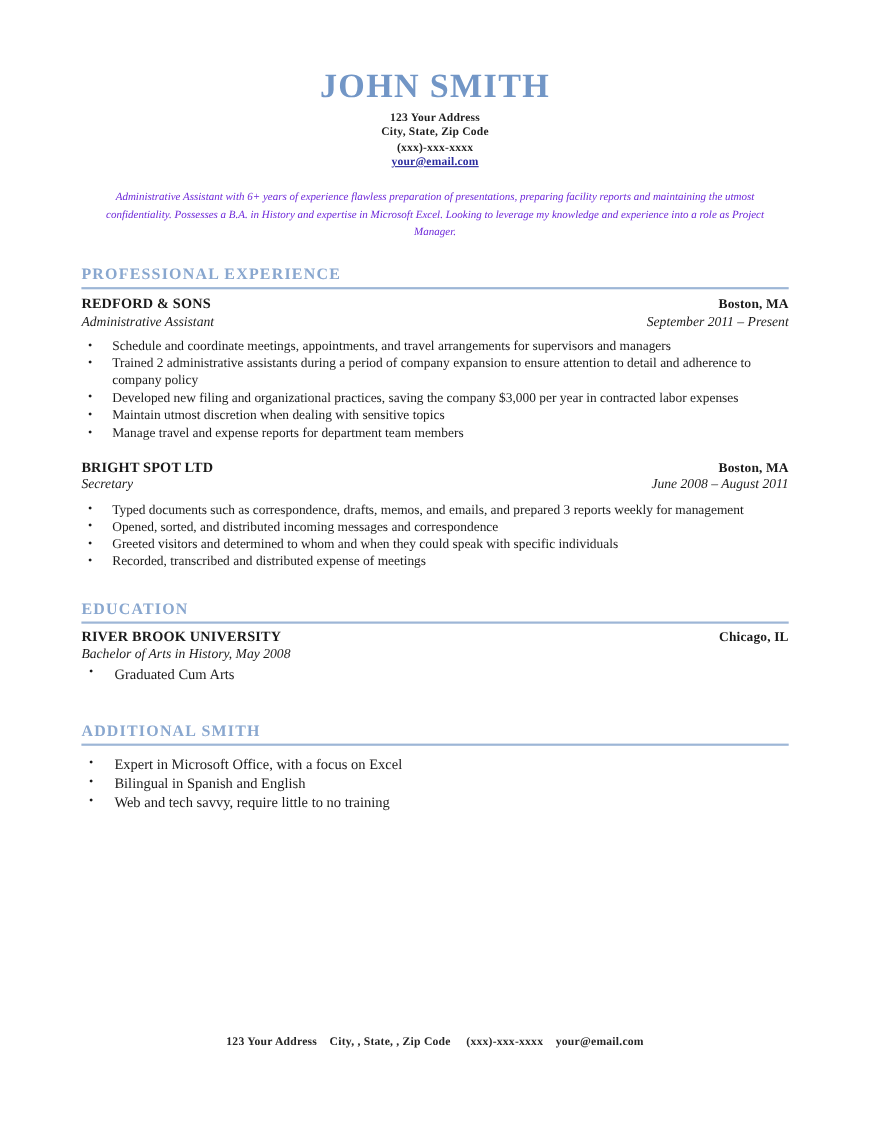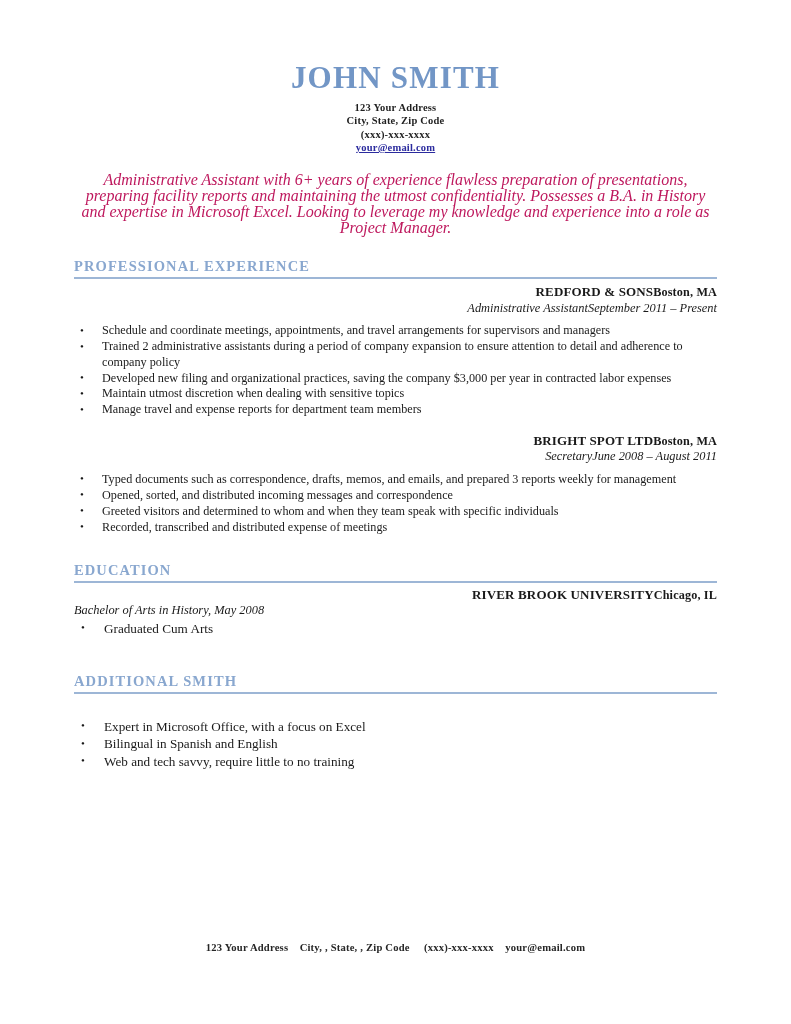--- a/index.html
+++ b/index.html
@@ -56,23 +56,23 @@
   .contact-line.email {
     color: #2b2b9e;
     text-decoration: underline;
   }
 
   
   .summary {
     margin-top: 17px;
     text-align: center;
     font-style: italic;
-    font-size: 16px;
+    font-size: 10px;
     line-height: 16.2px;
-    color: #be185d;
+    color: #6d28d9;
     padding: 0 6px;
   }
 
   
   .section {
     margin-top: 22px;
   }
   .section-title {
     font-size: 14.5px;
     font-weight: bold;
@@ -86,21 +86,21 @@
     width: 100%;
     margin-bottom: 4px;
   }
 
   
   .entry {
     margin-top: 5px;
   }
   .entry-row {
     display: flex;
-    justify-content: flex-end;
+    justify-content: space-between;
     align-items: baseline;
     line-height: 15.5px;
   }
   .org {
     font-size: 13px;
     font-weight: bold;
     letter-spacing: 0.15px;
   }
   .loc {
     font-size: 12.2px;
@@ -215,21 +215,21 @@
           <div class="org">BRIGHT SPOT LTD</div>
           <div class="loc">Boston, MA</div>
         </div>
         <div class="entry-row">
           <div class="role">Secretary</div>
           <div class="dates">June 2008 – August 2011</div>
         </div>
         <ul class="bullets">
           <li>Typed documents such as correspondence, drafts, memos, and emails, and prepared 3 reports weekly for management</li>
           <li>Opened, sorted, and distributed incoming messages and correspondence</li>
-          <li>Greeted visitors and determined to whom and when they team speak with specific individuals</li>
+          <li>Greeted visitors and determined to whom and when they could speak with specific individuals</li>
           <li>Recorded, transcribed and distributed expense of meetings</li>
         </ul>
       </div>
     </div>
 
     <div class="section" style="margin-top:27px;">
       <div class="section-title">EDUCATION</div>
       <div class="section-rule"></div>
 
       <div class="entry" style="margin-top:4px;">
@@ -241,21 +241,21 @@
         <ul class="bullets wide tight">
           <li>Graduated Cum Arts</li>
         </ul>
       </div>
     </div>
 
     <div class="section" style="margin-top:36px;">
       <div class="section-title">ADDITIONAL SMITH</div>
       <div class="section-rule"></div>
 
-      <ul class="bullets wide" style="margin-top:24px;">
+      <ul class="bullets wide" style="margin-top:8px;">
         <li>Expert in Microsoft Office, with a focus on Excel</li>
         <li>Bilingual in Spanish and English</li>
         <li>Web and tech savvy, require little to no training</li>
       </ul>
     </div>
 
   </div>
 
   <div class="footer">
     <span>123 Your Address</span><span>&nbsp;&nbsp;&nbsp;&nbsp;</span><span>City, , State, , Zip Code</span><span>&nbsp;&nbsp;&nbsp;&nbsp;&nbsp;</span><span>(xxx)-xxx-xxxx</span><span>&nbsp;&nbsp;&nbsp;&nbsp;</span><span>your@email.com</span>

